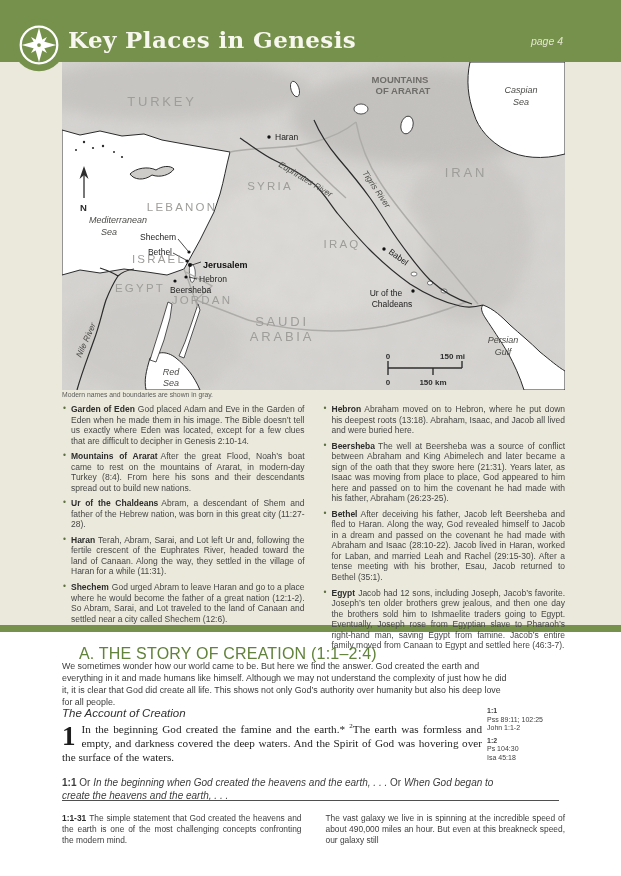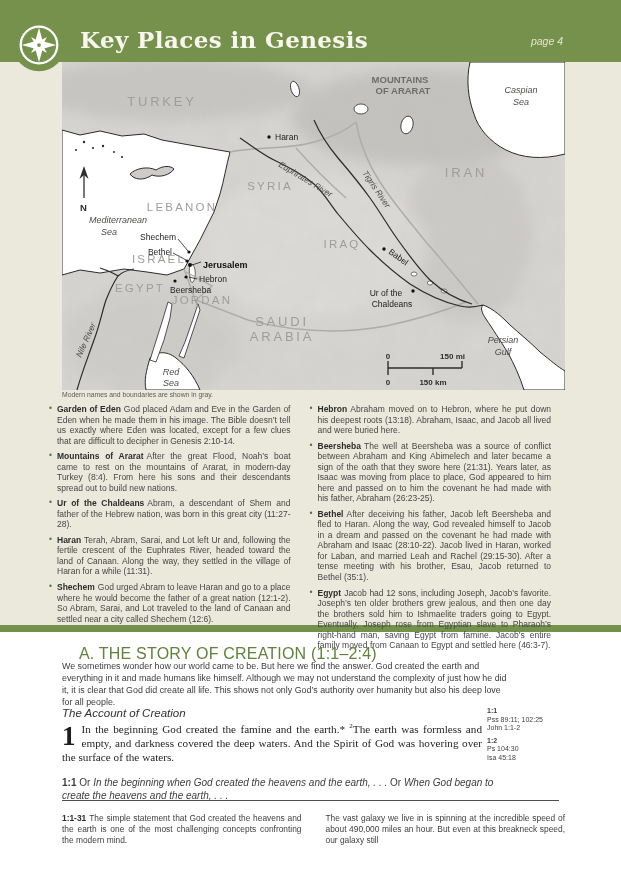--- a/index.html
+++ b/index.html
@@ -4,39 +4,39 @@
 <style>
   * { margin:0; padding:0; box-sizing:border-box; }
   html,body { width:621px; height:876px; background:#fff; font-family:"Liberation Sans",sans-serif; }
   .page { position:relative; width:621px; height:876px; overflow:hidden; background:#fff; }
 
   
   .header { position:absolute; left:0; top:0; width:621px; height:62px; background:#76914b; }
   .band { position:absolute; left:0; top:62px; width:621px; height:563px; background:#ebe9dc; }
   .divider { position:absolute; left:0; top:625px; width:621px; height:7px; background:#76914b; }
   .badge { position:absolute; left:9px; top:15px; width:60px; height:60px; z-index:5; }
-  .title { position:absolute; left:80px; top:26px; color:#f8f7ef; font-family:"DejaVu Serif",serif; font-weight:bold; font-size:23px; letter-spacing:0.4px; z-index:4; }
+  .title { position:absolute; left:68px; top:26px; color:#f8f7ef; font-family:"DejaVu Serif",serif; font-weight:bold; font-size:23px; letter-spacing:0.4px; z-index:4; }
   .page-label { position:absolute; right:58px; top:35px; color:#e2e6cf; font-style:italic; font-size:10.5px; z-index:4; }
 
   
   .map { position:absolute; left:62px; top:62px; width:503px; height:328px; font-family:"Liberation Sans",sans-serif; }
   .map-caption { position:absolute; left:62px; top:391px; font-size:6.8px; color:#5a5a5a; }
   svg text { user-select:none; }
   .rg { fill:#9e9d9a; letter-spacing:2.2px; font-size:11.5px; }
   .rg-big { fill:#9e9d9a; letter-spacing:2.8px; font-size:13px; }
   .mt { fill:#6e6d6a; font-weight:bold; font-size:9.5px; letter-spacing:0px; }
   .wt { fill:#4b4b48; font-style:italic; font-size:9px; }
   .rv { fill:#4b4b48; font-style:italic; font-size:8.5px; }
   .pl { fill:#1c1c1c; font-size:8.5px; }
   .pl-b { fill:#111; font-size:9px; font-weight:bold; }
   .sc { fill:#2e2e2e; font-size:8px; font-weight:bold; }
   .nlab { fill:#2e2e2e; font-size:9.5px; font-weight:bold; }
 
   
-  .kp-wrap { position:absolute; left:48px; top:404px; width:503px; display:flex; gap:18px; }
+  .kp-wrap { position:absolute; left:62px; top:404px; width:503px; display:flex; gap:18px; }
   .kp-col { width:246px; }
   .kp { position:relative; padding-left:9px; margin-bottom:5px; font-size:8.5px; line-height:1.24; color:#464646; text-align:justify; }
   .kp::before { content:"•"; position:absolute; left:1px; top:-1px; color:#5d7040; }
   .kp b { color:#2d2d2d; margin-right:3px; }
 
   
   .section-head { position:absolute; left:79px; top:645px; color:#61823a; font-weight:normal; font-size:16px; letter-spacing:0.2px; }
   .intro { position:absolute; left:62px; top:661px; width:450px; font-size:8.9px; line-height:1.33; color:#3b3b3b; }
   .subhead { position:absolute; left:62px; top:707px; font-style:italic; font-size:11.5px; color:#303030; }
   .verse { position:absolute; left:62px; top:722px; width:420px; font-family:"Liberation Serif","DejaVu Serif",serif; font-size:11.2px; line-height:1.24; color:#1e1e1e; text-align:justify; }

